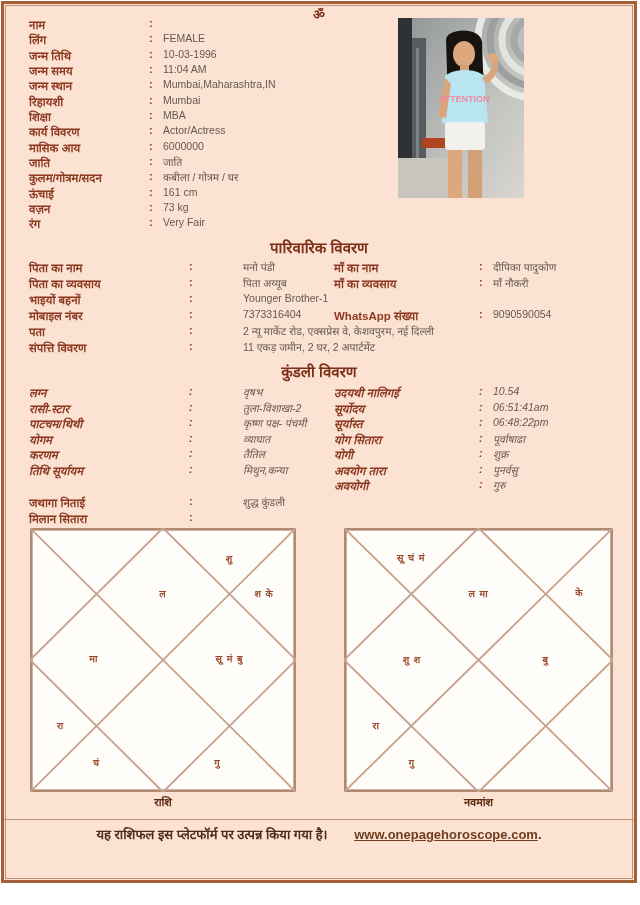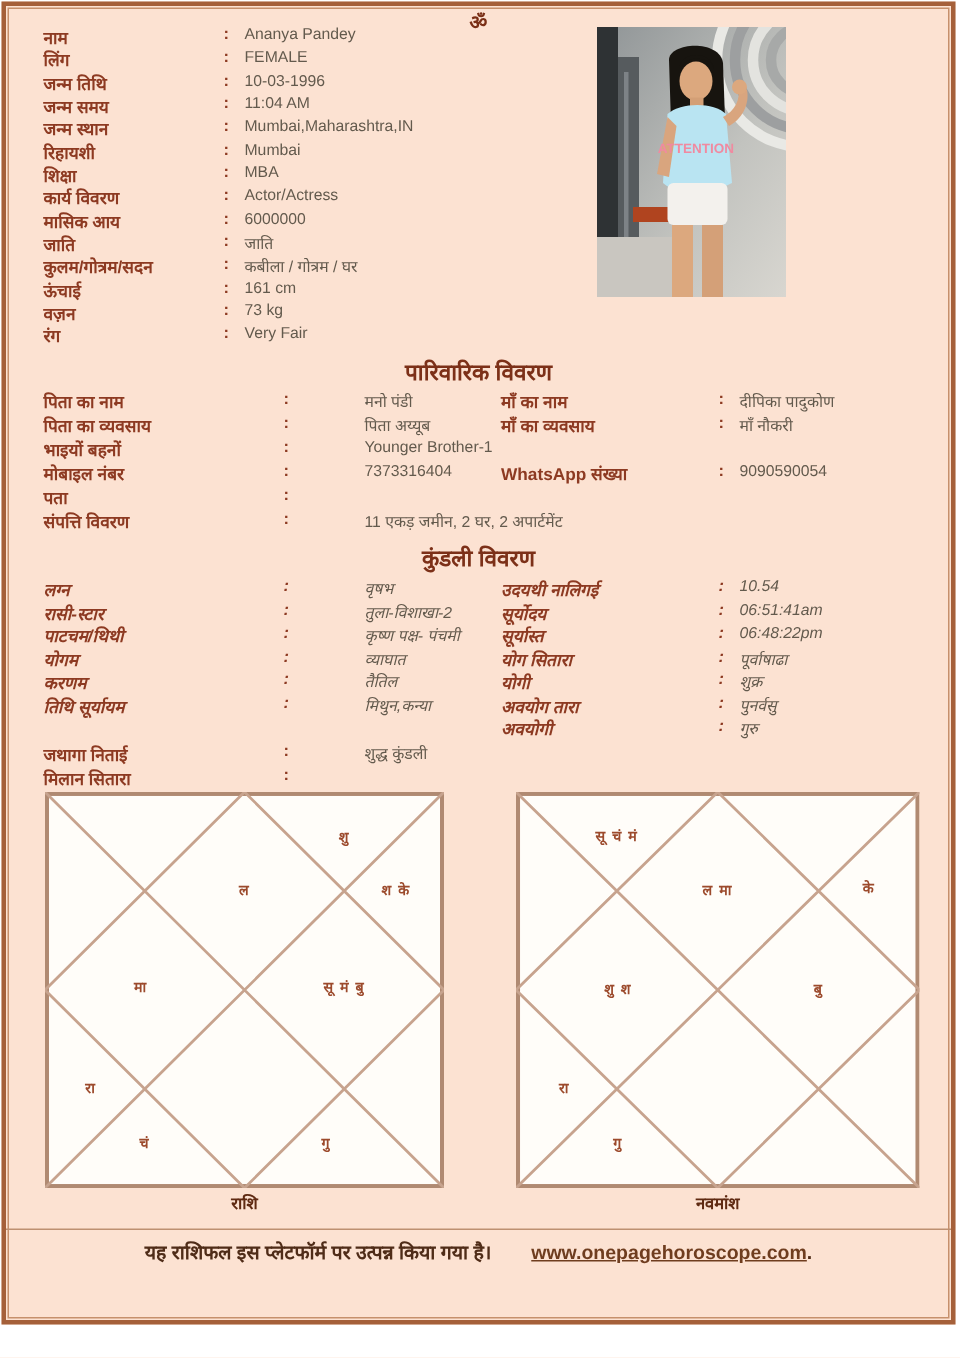--- a/index.html
+++ b/index.html
@@ -50,21 +50,20 @@
 
 <div class="page">
   <div class="card">
     <div class="inner-line"></div>
     <div class="om">ॐ</div>
 
     <div class="personal" id="personal-rows">
         <div class="prow">
           <span class="plbl">नाम</span>
           <span class="pcolon">:</span>
-          <span class="pval">Ananya Pandey</span>
         </div>
         <div class="prow">
           <span class="plbl">लिंग</span>
           <span class="pcolon">:</span>
           <span class="pval">FEMALE</span>
         </div>
         <div class="prow">
           <span class="plbl">जन्म तिथि</span>
           <span class="pcolon">:</span>
           <span class="pval">10-03-1996</span>
@@ -206,20 +205,21 @@
           <div class="cell cell-r">
             <span class="flbl-r">WhatsApp संख्या</span>
             <span class="fcolon">:</span>
             <span class="fval">9090590054</span>
           </div>
         </div>
         <div class="frow">
           <div class="cell cell-l">
             <span class="flbl">पता</span>
             <span class="fcolon">:</span>
+            <span class="fval">2 न्यू मार्केट रोड, एक्सप्रेस वे, केशवपुरम, नई दिल्ली</span>
           </div>
         </div>
         <div class="frow">
           <div class="cell cell-l">
             <span class="flbl">संपत्ति विवरण</span>
             <span class="fcolon">:</span>
             <span class="fval">11 एकड़ जमीन, 2 घर, 2 अपार्टमेंट</span>
           </div>
         </div>
       </div>

